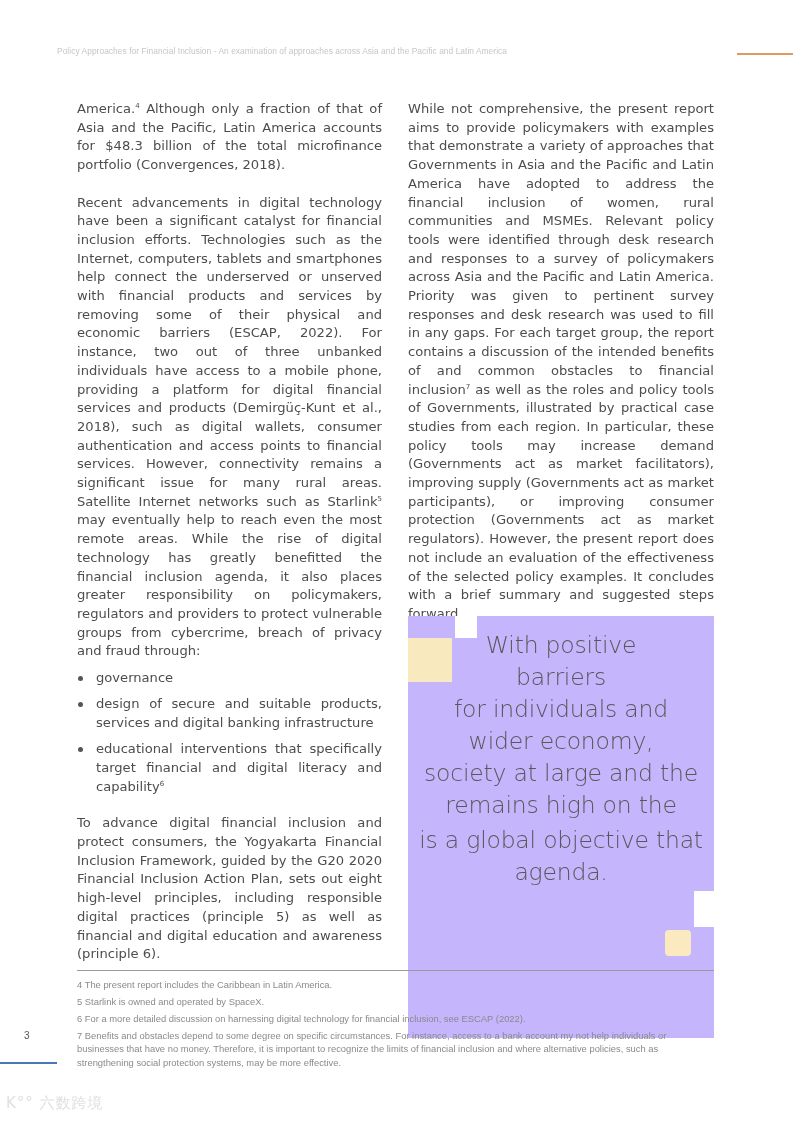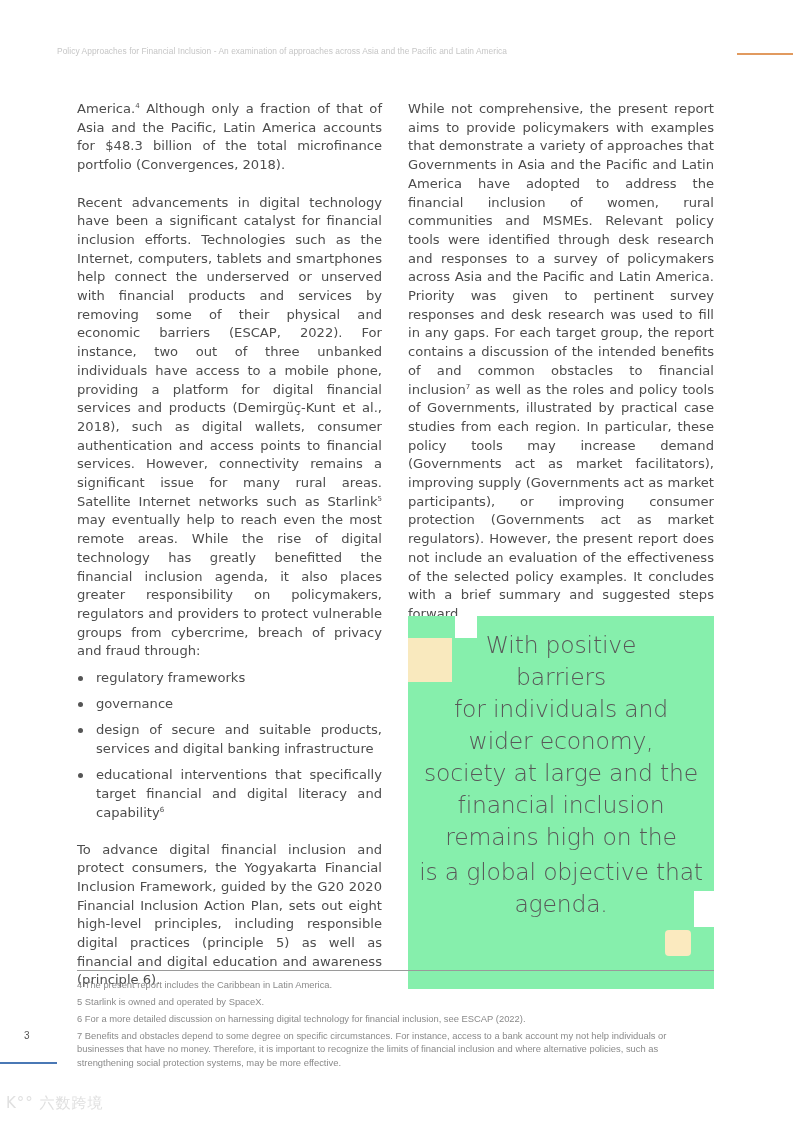--- a/index.html
+++ b/index.html
@@ -7,21 +7,21 @@
     .running-header { position: absolute; left: 57px; top: 46px; font-family: "Liberation Sans", sans-serif; font-size: 8.4px; color: #c6c6c6; letter-spacing: 0.05px; white-space: nowrap; }
     .header-accent { position: absolute; left: 737px; top: 53px; width: 56px; height: 2px; background: #e19a5f; }
     .col { position: absolute; font-size: 13.1px; line-height: 18.7px; text-align: justify; color: #4d4d4d; }
     .col-left { left: 77px; top: 100px; width: 305px; }
     .col-right { left: 408px; top: 100px; width: 306px; }
     .col p { margin: 0 0 18.7px 0; }
     sup { font-size: 7px; line-height: 0; vertical-align: super; }
     ul.bullets { list-style: none; margin: 0 0 18px 0; padding: 0; }
     ul.bullets li { position: relative; padding-left: 19px; margin-bottom: 7.5px; }
     ul.bullets li::before { content: ""; position: absolute; left: 1px; top: 7px; width: 5px; height: 5px; border-radius: 50%; background: #555; }
-    .quote-box { position: absolute; left: 408px; top: 616px; width: 306px; height: 373px; background: #86efac; }
+    .quote-box { position: absolute; left: 408px; top: 616px; width: 306px; height: 422px; background: #c4b5fd; }
     .quote-deco { position: absolute; }
     .deco-a { left: 0; top: 22px; width: 44px; height: 44px; background: #f9e9be; }
     .deco-b { left: 47px; top: 0; width: 22px; height: 22px; background: #ffffff; }
     .deco-c { left: 286px; top: 275px; width: 22px; height: 36px; background: #ffffff; }
     .deco-d { left: 257px; top: 314px; width: 26px; height: 26px; background: #fbeabf; border-radius: 4px; }
     .quote-text { position: absolute; left: 0; top: 13px; width: 306px; text-align: center; font-family: "DejaVu Sans", sans-serif; font-weight: 300; font-size: 23.5px; line-height: 32px; color: #585858; letter-spacing: -0.2px; }
     .quote-text span { display: block; }
     .footnote-rule { position: absolute; left: 77px; top: 970px; width: 637px; height: 1px; background: #9a9a9a; }
     .footnotes { position: absolute; left: 77px; top: 978px; width: 637px; font-family: Liberation Sans, sans-serif; font-size: 9.4px; line-height: 13.6px; color: #8a8a8a; }
     .footnotes div { margin-bottom: 3.3px; }
@@ -32,21 +32,20 @@
 </head>
 <body>
 
 <div class="running-header">Policy Approaches for Financial Inclusion - An examination of approaches across Asia and the Pacific and Latin America</div>
 <div class="header-accent"></div>
 
 <div class="col col-left">
   <p><span>America.</span><sup>4</sup><span> Although only a fraction of that of Asia and the Pacific, Latin America accounts for $48.3 billion of the total microfinance portfolio (Convergences, 2018).</span></p>
   <p style="margin-bottom:8px"><span>Recent advancements in digital technology have been a significant catalyst for financial inclusion efforts. Technologies such as the Internet, computers, tablets and smartphones help connect the underserved or unserved with financial products and services by removing some of their physical and economic barriers (ESCAP, 2022). For instance, two out of three unbanked individuals have access to a mobile phone, providing a platform for digital financial services and products (Demirgüç-Kunt et al., 2018), such as digital wallets, consumer authentication and access points to financial services. However, connectivity remains a significant issue for many rural areas. Satellite Internet networks such as Starlink</span><sup>5</sup><span> may eventually help to reach even the most remote areas. While the rise of digital technology has greatly benefitted the financial inclusion agenda, it also places greater responsibility on policymakers, regulators and providers to protect vulnerable groups from cybercrime, breach of privacy and fraud through:</span></p>
   <ul class="bullets">
-    <li><span>regulatory frameworks</span></li>
     <li><span>governance</span></li>
     <li><span>design of secure and suitable products, services and digital banking infrastructure</span></li>
     <li><span>educational interventions that specifically target financial and digital literacy and capability</span><sup>6</sup></li>
   </ul>
   <p>To advance digital financial inclusion and protect consumers, the Yogyakarta Financial Inclusion Framework, guided by the G20 2020 Financial Inclusion Action Plan, sets out eight high-level principles, including responsible digital practices (principle 5) as well as financial and digital education and awareness (principle 6).</p>
 </div>
 
 <div class="col col-right">
   <p><span>While not comprehensive, the present report aims to provide policymakers with examples that demonstrate a variety of approaches that Governments in Asia and the Pacific and Latin America have adopted to address the financial inclusion of women, rural communities and MSMEs. Relevant policy tools were identified through desk research and responses to a survey of policymakers across Asia and the Pacific and Latin America. Priority was given to pertinent survey responses and desk research was used to fill in any gaps. For each target group, the report contains a discussion of the intended benefits of and common obstacles to financial inclusion</span><sup>7</sup><span> as well as the roles and policy tools of Governments, illustrated by practical case studies from each region. In particular, these policy tools may increase demand (Governments act as market facilitators), improving supply (Governments act as market participants), or improving consumer protection (Governments act as market regulators). However, the present report does not include an evaluation of the effectiveness of the selected policy examples. It concludes with a brief summary and suggested steps forward.</span></p>
 </div>
@@ -55,21 +54,20 @@
   <div class="quote-deco deco-a"></div>
   <div class="quote-deco deco-b"></div>
   <div class="quote-deco deco-c"></div>
   <div class="quote-deco deco-d"></div>
   <div class="quote-text">
     <span>With positive</span>
     <span>barriers</span>
     <span>for individuals and</span>
     <span>wider economy,</span>
     <span>society at large and the</span>
-    <span>financial inclusion</span>
     <span>remains high on the</span>
     <span style="margin-top:3px">is a global objective that</span>
     <span>agenda.</span>
   </div>
 </div>
 
 <div class="footnote-rule"></div>
 <div class="footnotes">
   <div>4  The present report includes the Caribbean in Latin America.</div>
   <div>5  Starlink is owned and operated by SpaceX.</div>

